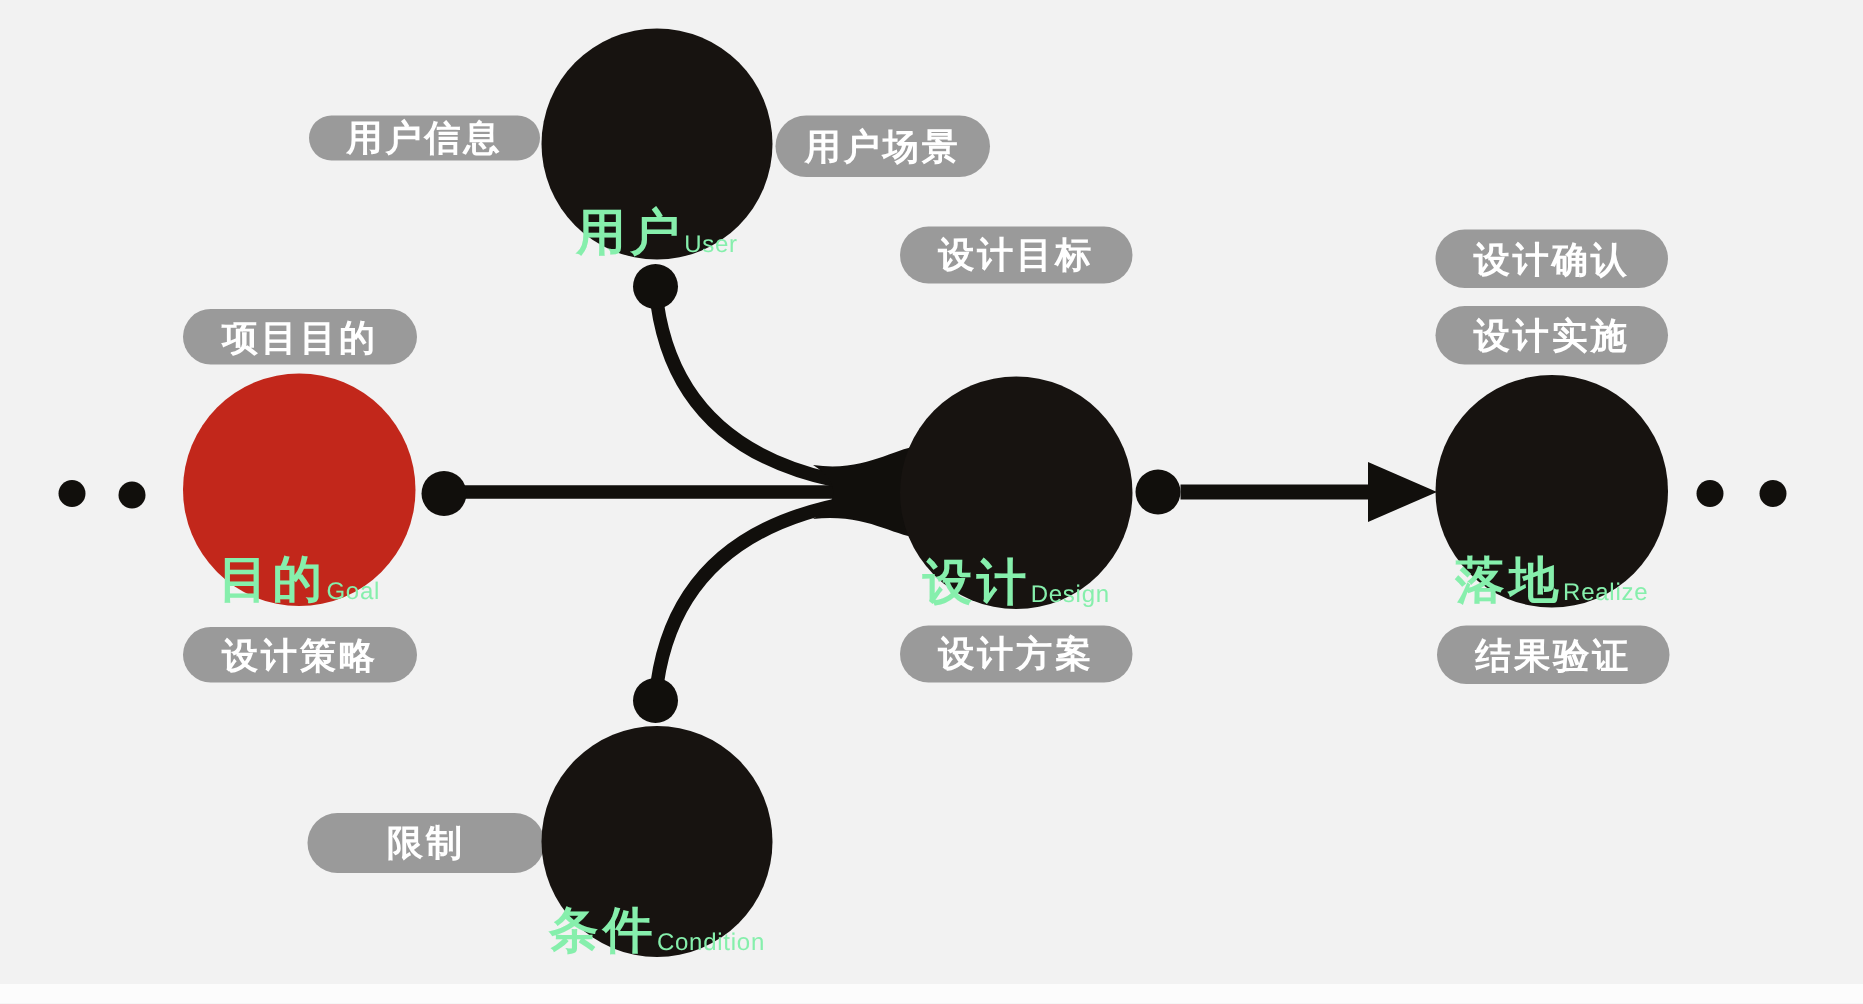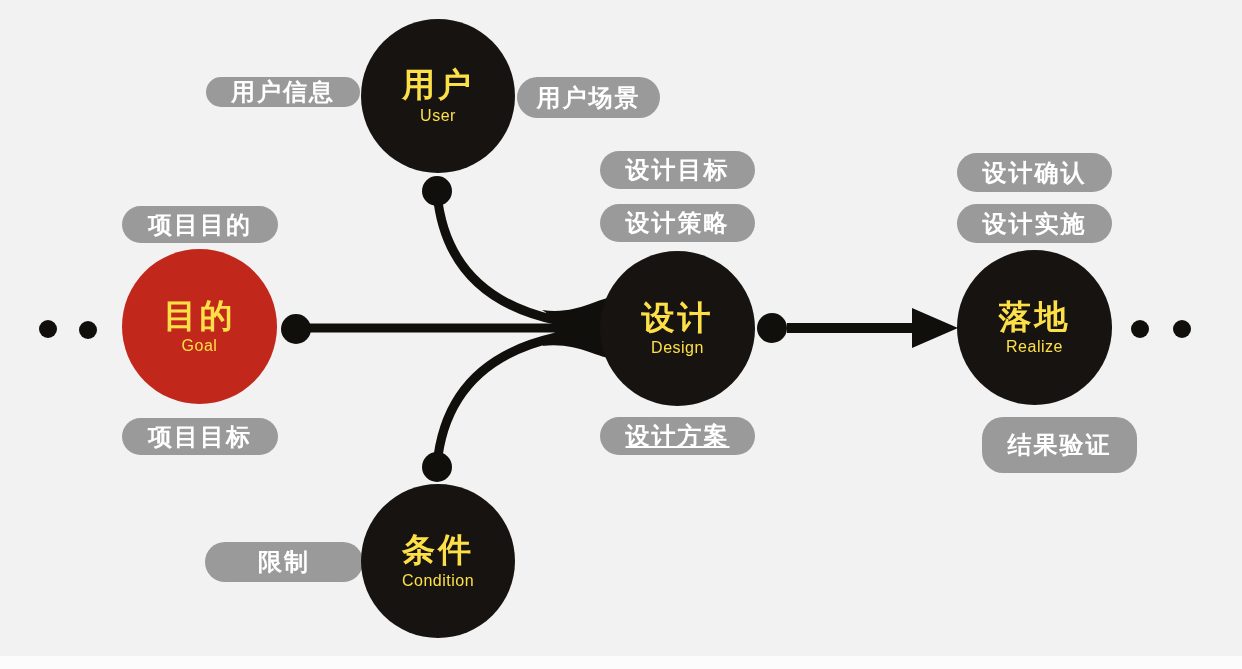--- a/index.html
+++ b/index.html
@@ -13,24 +13,24 @@
   }
   .connector-layer {
     position: absolute;
     left: 0; top: 0;
     width: 1242px; height: 669px;
   }
   .node {
     position: absolute;
     border-radius: 50%;
     background: #171310;
-    color: #fde047;
+    color: #86efac;
     display: flex;
-    flex-direction: column;
-    align-items: center;
+    flex-direction: row;
+    align-items: flex-end;
     justify-content: center;
     text-align: center;
     z-index: 2;
   }
   .node .zh {
     font-size: 33px;
     font-weight: bold;
     letter-spacing: 3px;
     line-height: 1.1;
   }
@@ -61,24 +61,24 @@
     border-radius: 21px;
     z-index: 1;
     white-space: nowrap;
   }
   .pill.project-purpose  { left: 122px; top: 206px; width: 156px; height: 37px; }
   .pill.project-goal     { left: 122px; top: 418px; width: 156px; height: 37px; }
   .pill.user-info        { left: 206px; top:  77px; width: 154px; height: 30px; }
   .pill.user-scenario    { left: 517px; top:  77px; width: 143px; height: 41px; }
   .pill.design-goal      { left: 600px; top: 151px; width: 155px; height: 38px; }
   .pill.design-strategy  { left: 600px; top: 204px; width: 155px; height: 38px; }
-  .pill.design-plan      { left: 600px; top: 417px; width: 155px; height: 38px; text-decoration: underline; }
+  .pill.design-plan      { left: 600px; top: 417px; width: 155px; height: 38px; }
   .pill.design-confirm   { left: 957px; top: 153px; width: 155px; height: 39px; }
   .pill.design-implement { left: 957px; top: 204px; width: 155px; height: 39px; }
-  .pill.result-verify    { left: 982px; top: 417px; width: 155px; height: 56px; }
+  .pill.result-verify    { left: 958px; top: 417px; width: 155px; height: 39px; }
   .pill.limitation       { left: 205px; top: 542px; width: 158px; height: 40px; }
   .pill.resource         { left: 520px; top: 542px; width: 150px; height: 40px; }
 
   .bottom-strip {
     position: absolute;
     left: 0; bottom: 0;
     width: 100%; height: 13px;
     background: #fcfcfc;
     z-index: 0;
   }
@@ -138,24 +138,23 @@
     <div class="zh">落地</div>
     <div class="en">Realize</div>
   </div>
 
   <div class="node condition">
     <div class="zh">条件</div>
     <div class="en">Condition</div>
   </div>
 
   <div class="pill project-purpose">项目目的</div>
-  <div class="pill project-goal">项目目标</div>
+  <div class="pill project-goal">设计策略</div>
   <div class="pill user-info">用户信息</div>
   <div class="pill user-scenario">用户场景</div>
   <div class="pill design-goal">设计目标</div>
-  <div class="pill design-strategy">设计策略</div>
   <div class="pill design-plan">设计方案</div>
   <div class="pill design-confirm">设计确认</div>
   <div class="pill design-implement">设计实施</div>
   <div class="pill result-verify">结果验证</div>
   <div class="pill limitation">限制</div>
 
 </div>
 
 </body></html>

